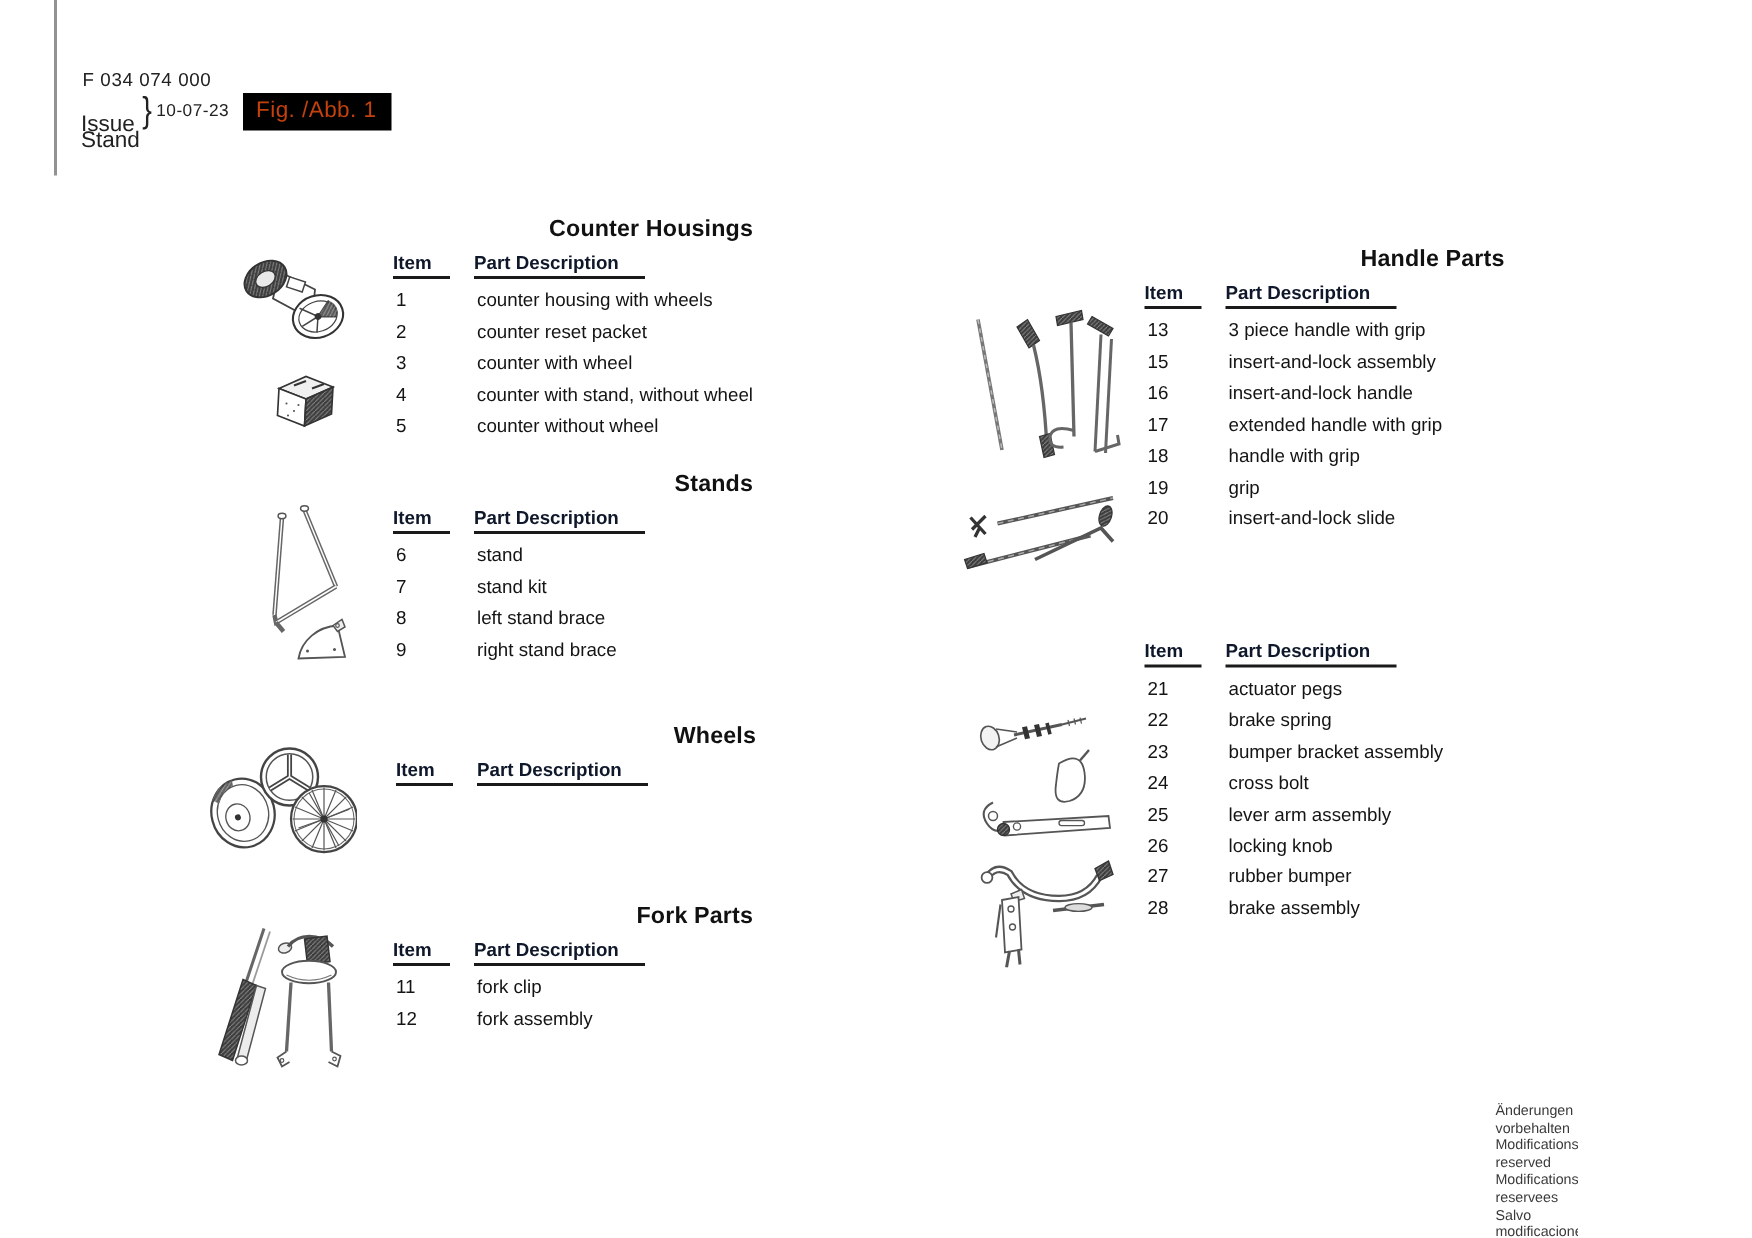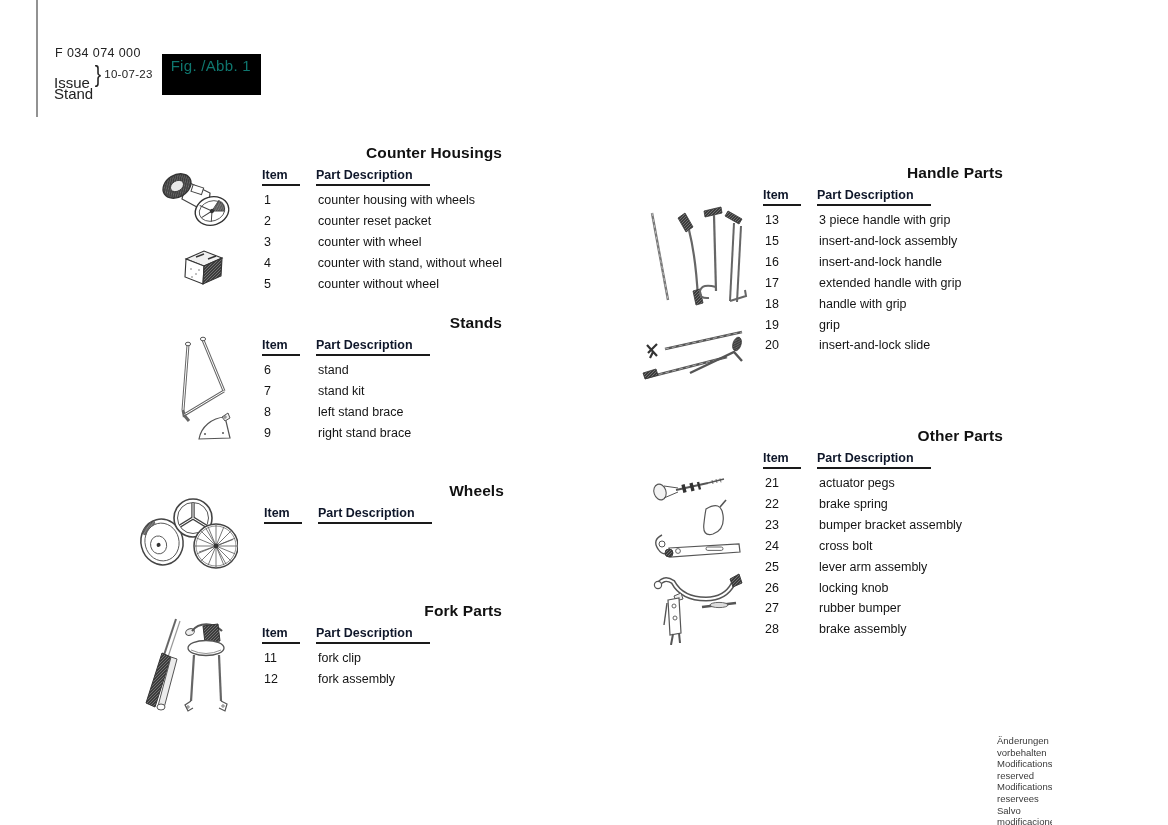--- a/index.html
+++ b/index.html
@@ -7,21 +7,21 @@
     position:relative;width:1052px;height:825px;background:#ffffff;overflow:hidden;
     font-family:"Liberation Sans", sans-serif;color:#1c1c1c;
   }
   .edge-line{position:absolute;left:36px;top:0;width:2px;height:117px;background:#6e6e6e;opacity:.75;}
   
   .part-number{position:absolute;left:55px;top:46px;font-size:12.5px;letter-spacing:.4px;color:#222;}
   .issue-row{position:absolute;left:54px;top:60px;display:flex;align-items:center;height:28px;}
   .issue-stack{font-size:15px;line-height:11px;color:#222;margin-top:27px;}
   .brace{font-size:24px;font-weight:300;color:#222;margin:0 2px 0 1px;transform:scaleX(.8);}
   .issue-date{font-size:11.5px;color:#222;margin-right:9px;letter-spacing:.3px;}
-  .fig-box{background:#000;color:#0f766e;font-size:15px;padding:3px 10px 21px 9px;letter-spacing:.3px;}
+  .fig-box{background:#000;color:#c2410c;font-size:15px;padding:3px 10px 5px 9px;letter-spacing:.3px;}
   
   .sec{position:absolute;width:240px;}
   .sec h2{font-size:15.5px;font-weight:bold;margin:0 0 6px 0;color:#111;letter-spacing:.1px;text-align:right;}
   .thead{display:flex;font-size:12.5px;font-weight:bold;color:#0f172a;margin-bottom:4px;}
   .thead .h1{width:38px;border-bottom:2px solid #1a1a1a;padding-bottom:2px;margin-right:16px;}
   .thead .h2c{width:114px;border-bottom:2px solid #1a1a1a;padding-bottom:2px;}
   .row{display:flex;font-size:12.5px;line-height:20.9px;color:#141414;}
   .row .c1{width:54px;padding-left:2px;}
   .row .c2{flex:1;white-space:nowrap;}
   
@@ -323,21 +323,20 @@
         <span class="c1">19</span>
         <span class="c2">grip</span>
       </div>
     <div class="row">
         <span class="c1">20</span>
         <span class="c2">insert-and-lock slide</span>
       </div>
   </section>
 
   <section class="sec" style="left:763px;top:427px">
-    <h2>Other Parts</h2>
     <div class="thead">
       <span class="h1">Item</span>
       <span class="h2c">Part Description</span>
     </div>
     <div class="row">
         <span class="c1">21</span>
         <span class="c2">actuator pegs</span>
       </div>
     <div class="row">
         <span class="c1">22</span>

